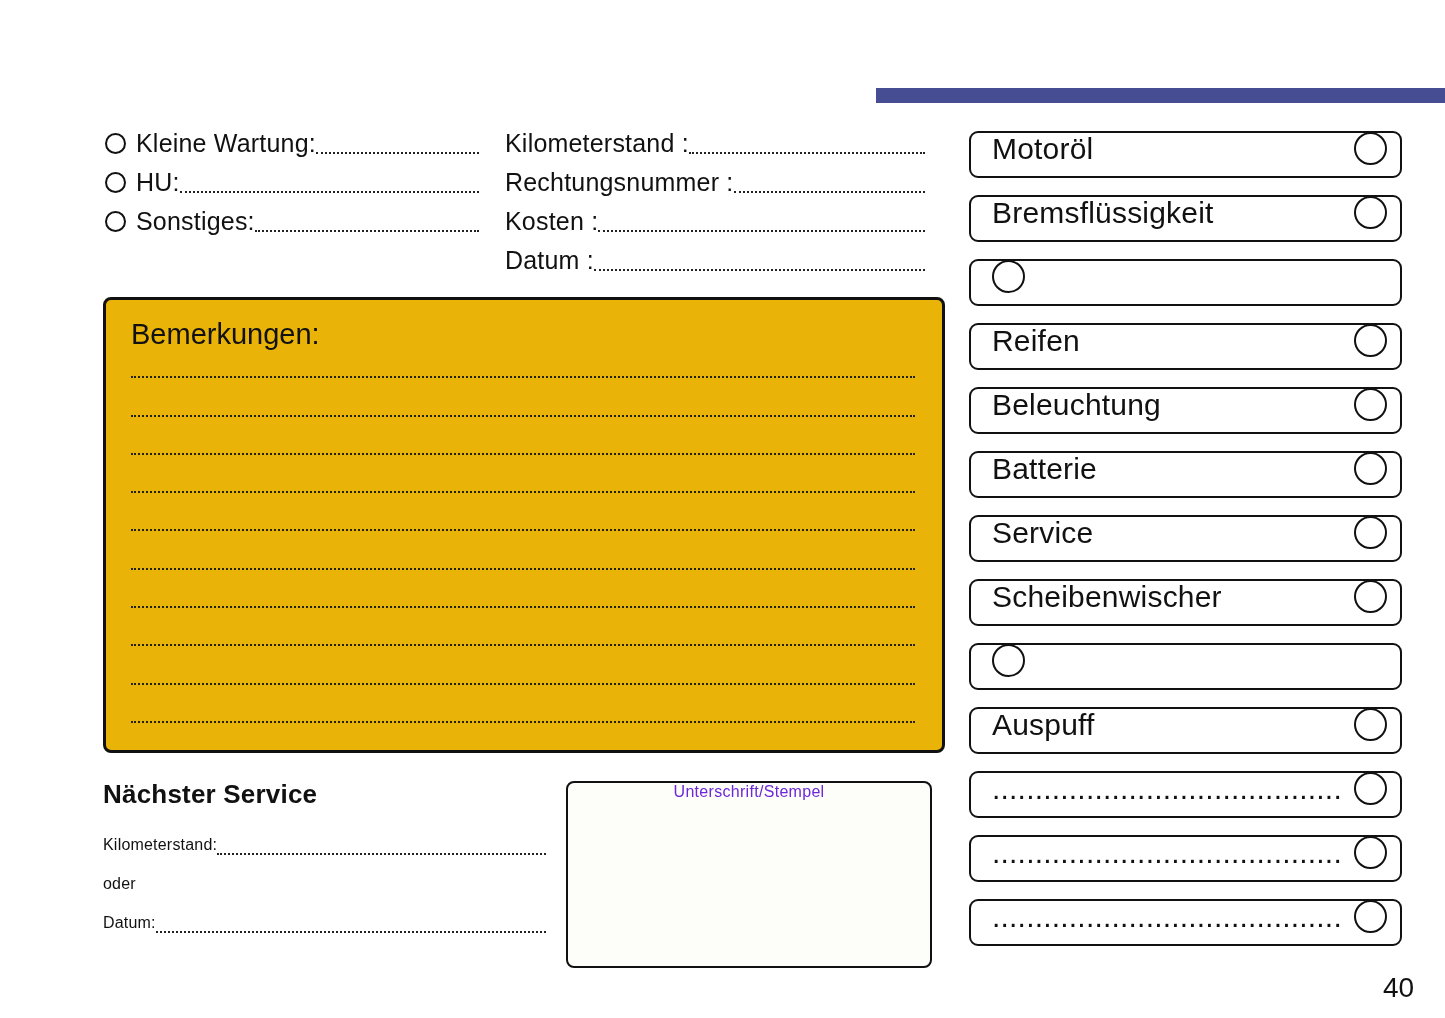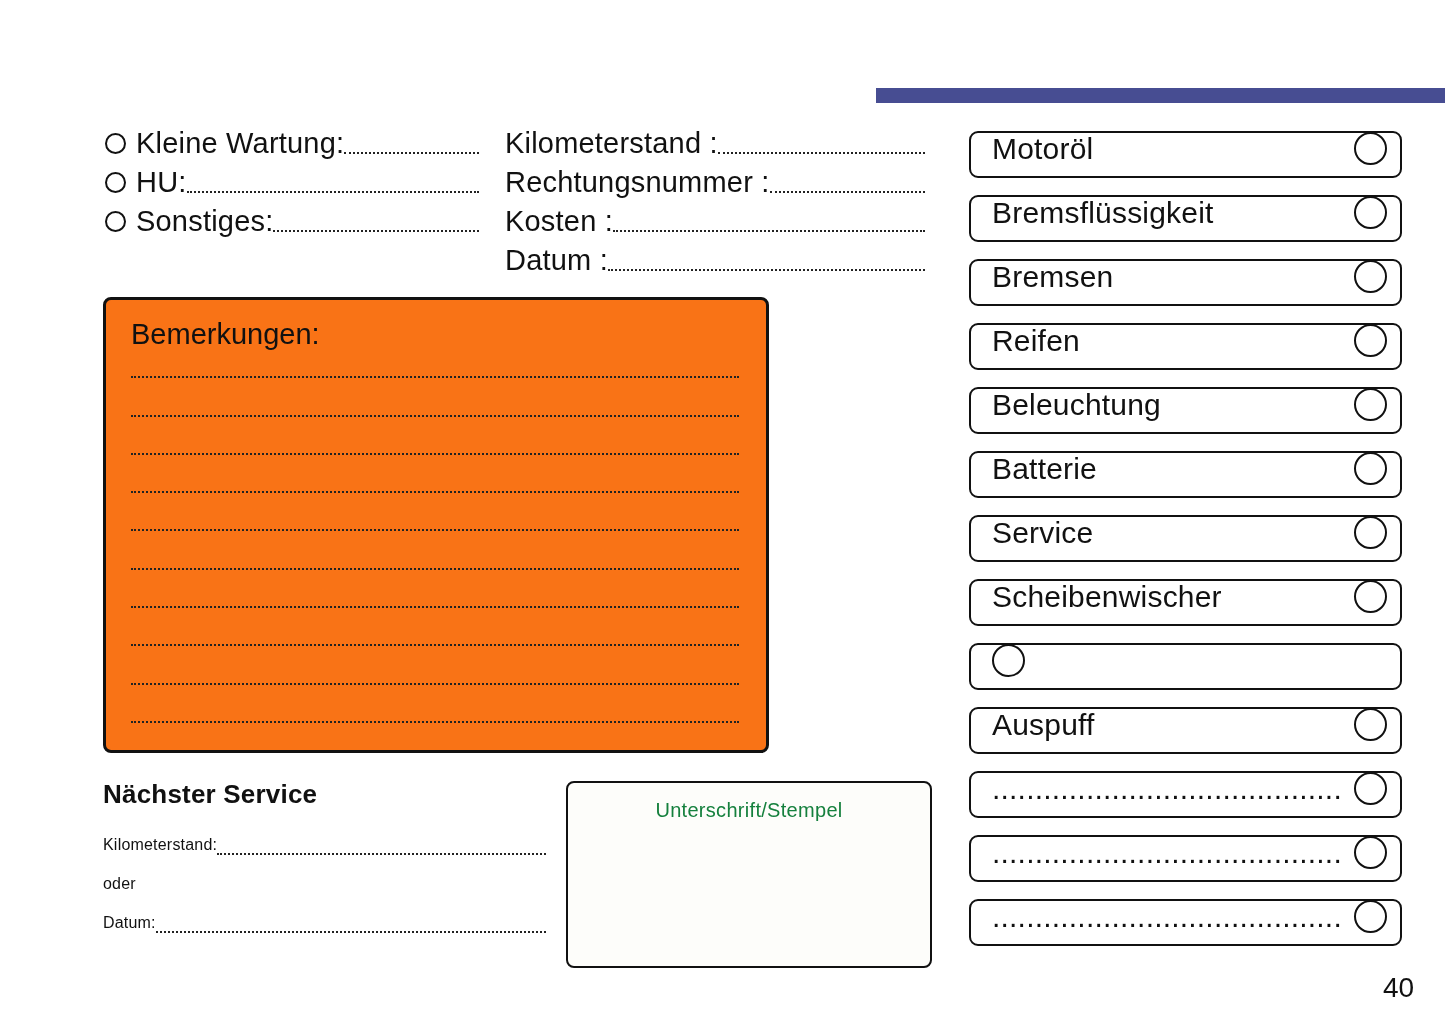--- a/index.html
+++ b/index.html
@@ -17,21 +17,21 @@
   .accent-bar {
     position:absolute; left:876px; top:88px;
     width:569px; height:15px;
     background:#474d92;
   }
 
   
   .field-row {
     display:flex; align-items:center;
     height:39px;
-    font-size:29px;
+    font-size:25px;
   }
   .field-label { white-space:nowrap; letter-spacing:0.2px; }
   .dot-fill {
     flex:1;
     height:30px;
     align-self:flex-start;
     border-bottom:2.6px dotted #222;
     min-width:20px;
   }
 
@@ -48,24 +48,24 @@
   .service-type {
     position:absolute; left:105px; top:124px; width:374px;
   }
   .service-details {
     position:absolute; left:505px; top:124px; width:420px;
   }
 
   
   .remarks-box {
     position:absolute; left:103px; top:297px;
-    width:666px; height:456px;
+    width:842px; height:456px;
     border:3px solid #111;
     border-radius:8px;
-    background:#f97316;
+    background:#eab308;
   }
   .remarks-title {
     position:absolute; left:25px; top:18px;
     font-size:29px;
   }
   .remark-lines {
     position:absolute; left:25px; right:27px; top:40px;
   }
   .remark-line {
     height:38.3px;
@@ -86,23 +86,22 @@
   .signature-box {
     position:absolute; left:566px; top:781px;
     width:366px; height:187px;
     border:2.6px solid #111;
     border-radius:8px;
     background:#fdfdfa;
     text-align:center;
   }
   .signature-label {
     display:inline-block;
-    margin-top:16px;
-    color:#15803d;
-    font-size:20px;
+    color:#6d28d9;
+    font-size:16px;
     letter-spacing:0.3px;
   }
 
   
   .checklist {
     position:absolute; left:969px; top:131px; width:433px;
   }
   .check-item {
     display:flex; align-items:center;
     height:47px;
@@ -214,21 +213,20 @@
   <div class="checklist">
     <div class="check-item">
       <span class="check-label">Motoröl</span>
       <span class="check-circle"></span>
     </div>
     <div class="check-item">
       <span class="check-label">Bremsflüssigkeit</span>
       <span class="check-circle"></span>
     </div>
     <div class="check-item">
-      <span class="check-label">Bremsen</span>
       <span class="check-circle"></span>
     </div>
     <div class="check-item">
       <span class="check-label">Reifen</span>
       <span class="check-circle"></span>
     </div>
     <div class="check-item">
       <span class="check-label">Beleuchtung</span>
       <span class="check-circle"></span>
     </div>

